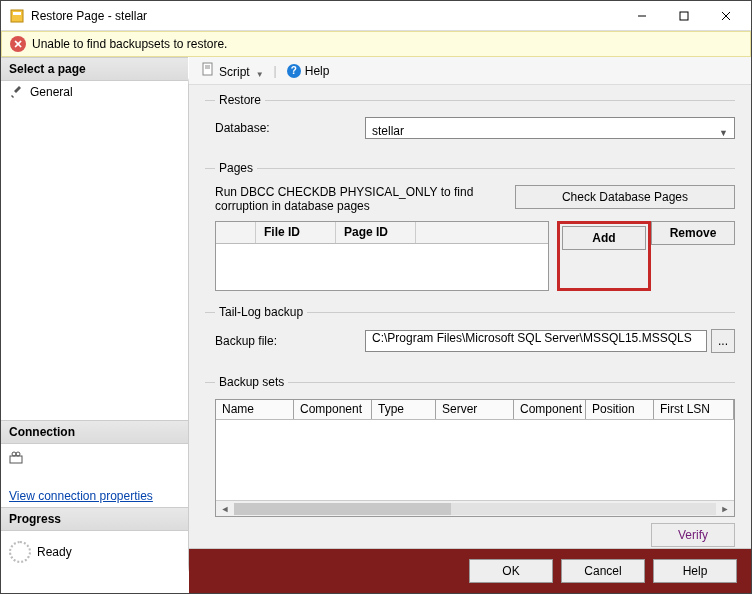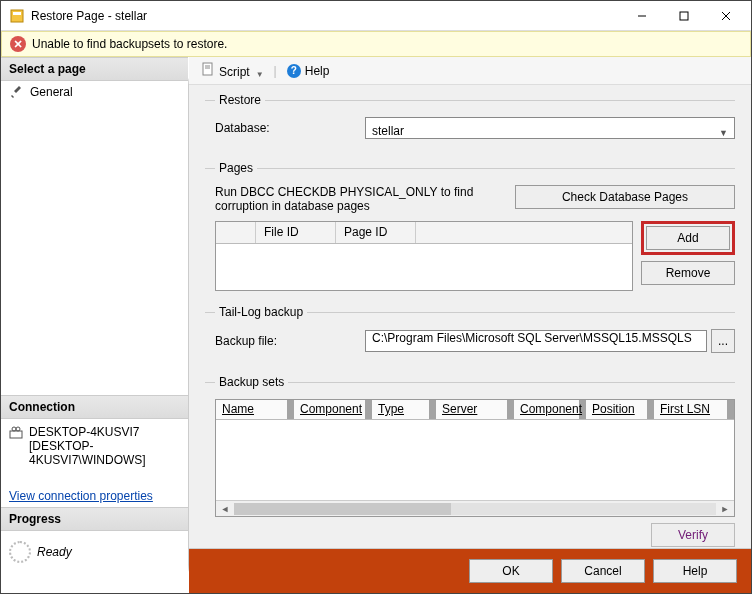--- a/index.html
+++ b/index.html
@@ -32,40 +32,40 @@
 .row { display:flex; align-items:center; margin-bottom:8px;}
 .rowlab { width:150px; }
 .select, .txt { flex:1; border:1px solid #888; background:#fff; height:22px; padding:0 6px; display:flex; align-items:flex-end; justify-content:space-between;}
 .select .chev { font-size:9px; color:#555;}
 .btn { border:1px solid #999; background:#eee; height:24px; min-width:84px; display:flex;align-items:center;justify-content:center; padding:8px 10px;}
 .btn.dis { color:#701a75; border-color:#bbb;}
 .btn.sm { min-width:24px; padding:0;}
 .wide { width:220px;}
 .pagesrow { display:flex; align-items:flex-start; gap:18px;}
 .pagesrow .msg { flex:1; }
-.gridwrap { display:flex; gap:8px; margin-top:8px;}
+.gridwrap { display:flex; gap:8px; margin-top:8px;font-weight:bold;}
 .grid { flex:1; border:1px solid #999; background:#fff; height:70px;}
 .grid .hdr { display:flex; background:#f3f3f3; border-bottom:1px solid #bbb; height:22px;}
 .grid .hdr .cell { border-right:1px solid #ccc; padding:3px 8px;}
-.gridbtns { display:flex; flex-direction:column; gap:6px;}
+.gridbtns { display:flex; flex-direction:row; }
 .redbox { border:3px solid #c62828; padding:2px;}
 .txtro { flex:1; border:1px solid #888; background:#fff; height:22px; padding:0 6px; white-space:nowrap; overflow:hidden; text-overflow:clip;}
 .grid2 { border:1px solid #999; background:#fff; height:118px; display:flex; flex-direction:column;}
 .grid2 .hdr { display:flex; background:#fafafa; border-bottom:1px solid #bbb; height:20px; overflow:hidden;}
-.grid2 .hdr .cell { border-right:7px solid #a3a3a3; padding:2px 6px; flex:0 0 auto;text-decoration:underline;}
+.grid2 .hdr .cell { border-right:1px solid #a3a3a3; padding:2px 6px; flex:0 0 auto;}
 .grid2 .bodyarea { flex:1; }
 .grid2 .scroll { height:16px; background:#f0f0f0; border-top:1px solid #ccc; display:flex; align-items:center; justify-content:space-between; padding:0 2px;}
 .scroll .ar { width:14px; text-align:center; color:#666; font-size:9px;}
 .scroll .track { flex:1; margin:0 2px; height:12px; background:#e2e2e2; position:relative;}
 .scroll .thumb { position:absolute; left:0; top:0; height:12px; width:45%; background:#c8c8c8;}
 .rightalign { display:flex; justify-content:flex-end; margin-top:6px;}
-.footer { border-top:1px solid #ccc; padding:10px 14px; display:flex; justify-content:flex-end; gap:8px; background:#c2410c;}
+.footer { border-top:1px solid #ccc; padding:10px 14px; display:flex; justify-content:flex-end; gap:8px; background:#7f1d1d;}
 .gearic{width:14px;height:14px;display:inline-block;}
 .connwrap{background:#fff;padding:6px 8px 18px 8px;}
-.progwrap{background:#fff;padding:10px 8px 30px 8px;display:flex;align-items:center;font-style:italic;}
+.progwrap{background:#fff;padding:10px 8px 30px 8px;display:flex;align-items:center;}
 </style>
 </head>
 <body>
 
 <div class="window">
 
   <div class="titlebar">
     <span class="icon">
       <svg viewBox="0 0 16 16">
           <rect x="2" y="2" width="12" height="12" fill="#f5c542" stroke="#b8860b"></rect>
@@ -112,24 +112,20 @@
       <div class="sidespacer"></div>
 
       <div class="sidehdr">Connection</div>
       <div class="connwrap">
         <div style="display:flex;gap:6px;align-items:flex-start;">
           <span><svg width="14" height="14" viewBox="0 0 14 14">
                 <rect x="1" y="6" width="12" height="7" fill="none" stroke="#555"></rect>
                 <circle cx="5" cy="4" r="2" fill="none" stroke="#555"></circle>
                 <circle cx="9" cy="4" r="2" fill="none" stroke="#555"></circle>
               </svg></span>
-          <div>
-            <div>DESKTOP-4KUSVI7</div>
-            <div>[DESKTOP-4KUSVI7\WINDOWS]</div>
-          </div>
         </div>
       </div>
       <div class="sidefill">
         <a href="#">View connection properties</a>
       </div>
 
       <div class="sidehdr">Progress</div>
       <div class="progwrap">
         <div class="spinner"></div>
         <span>Ready</span>

